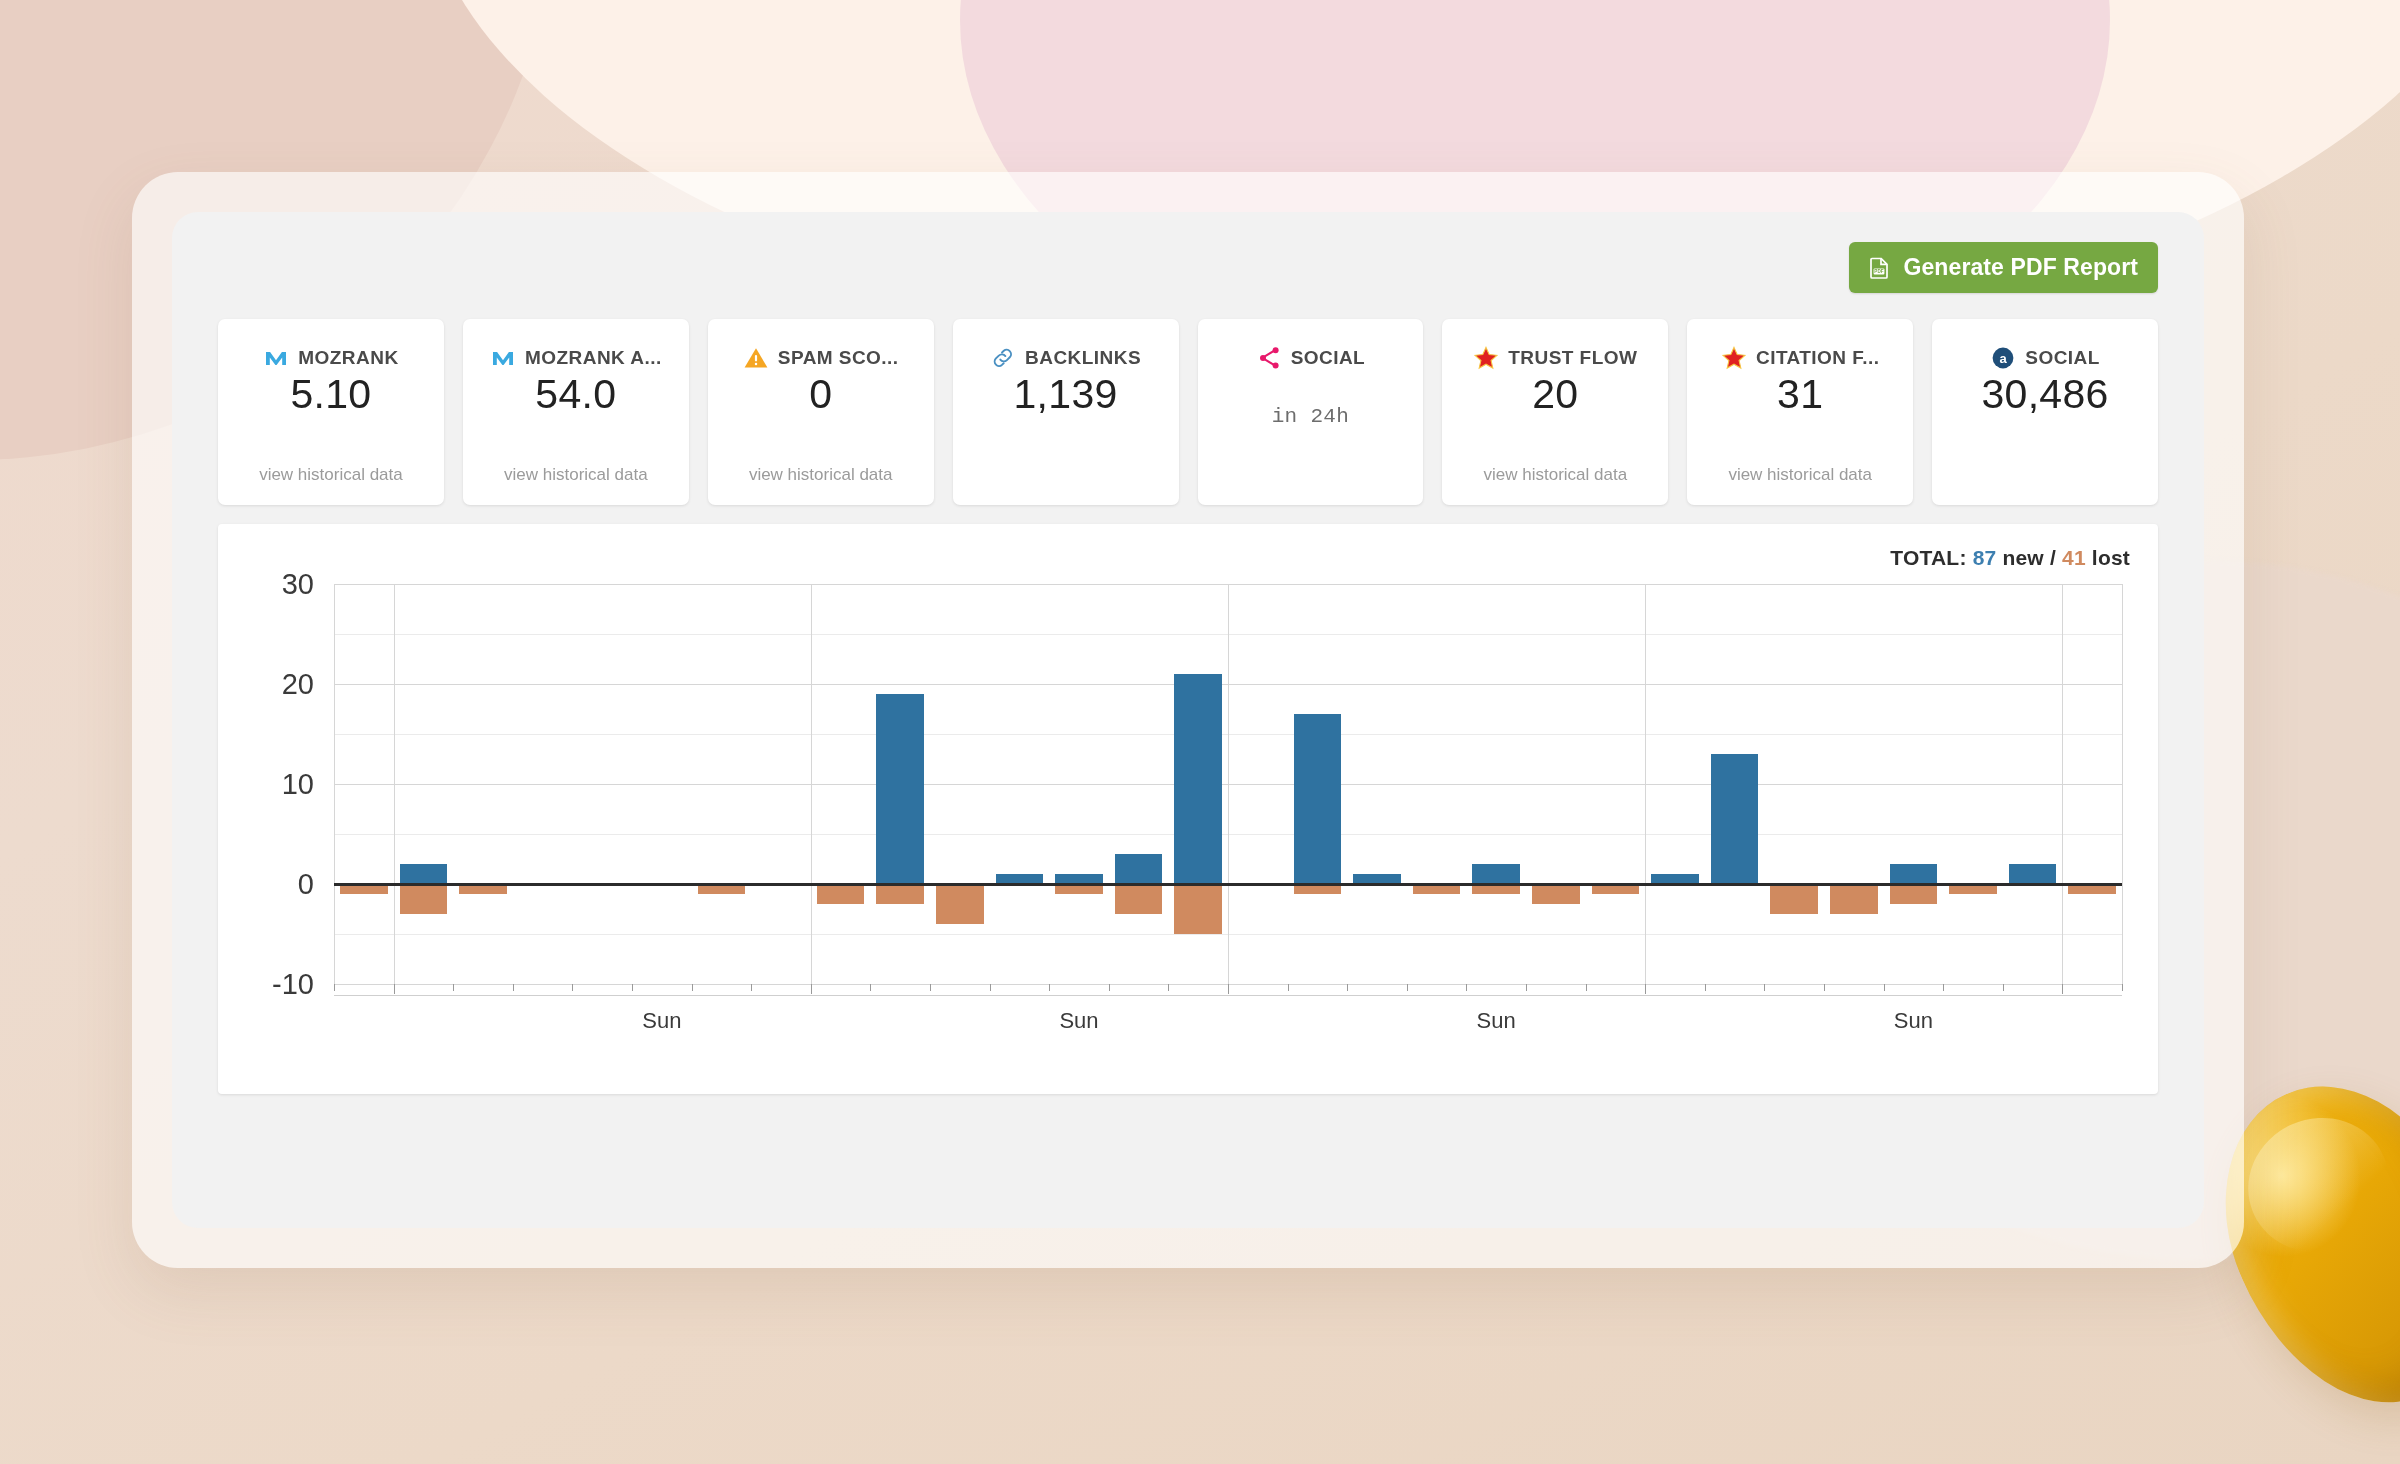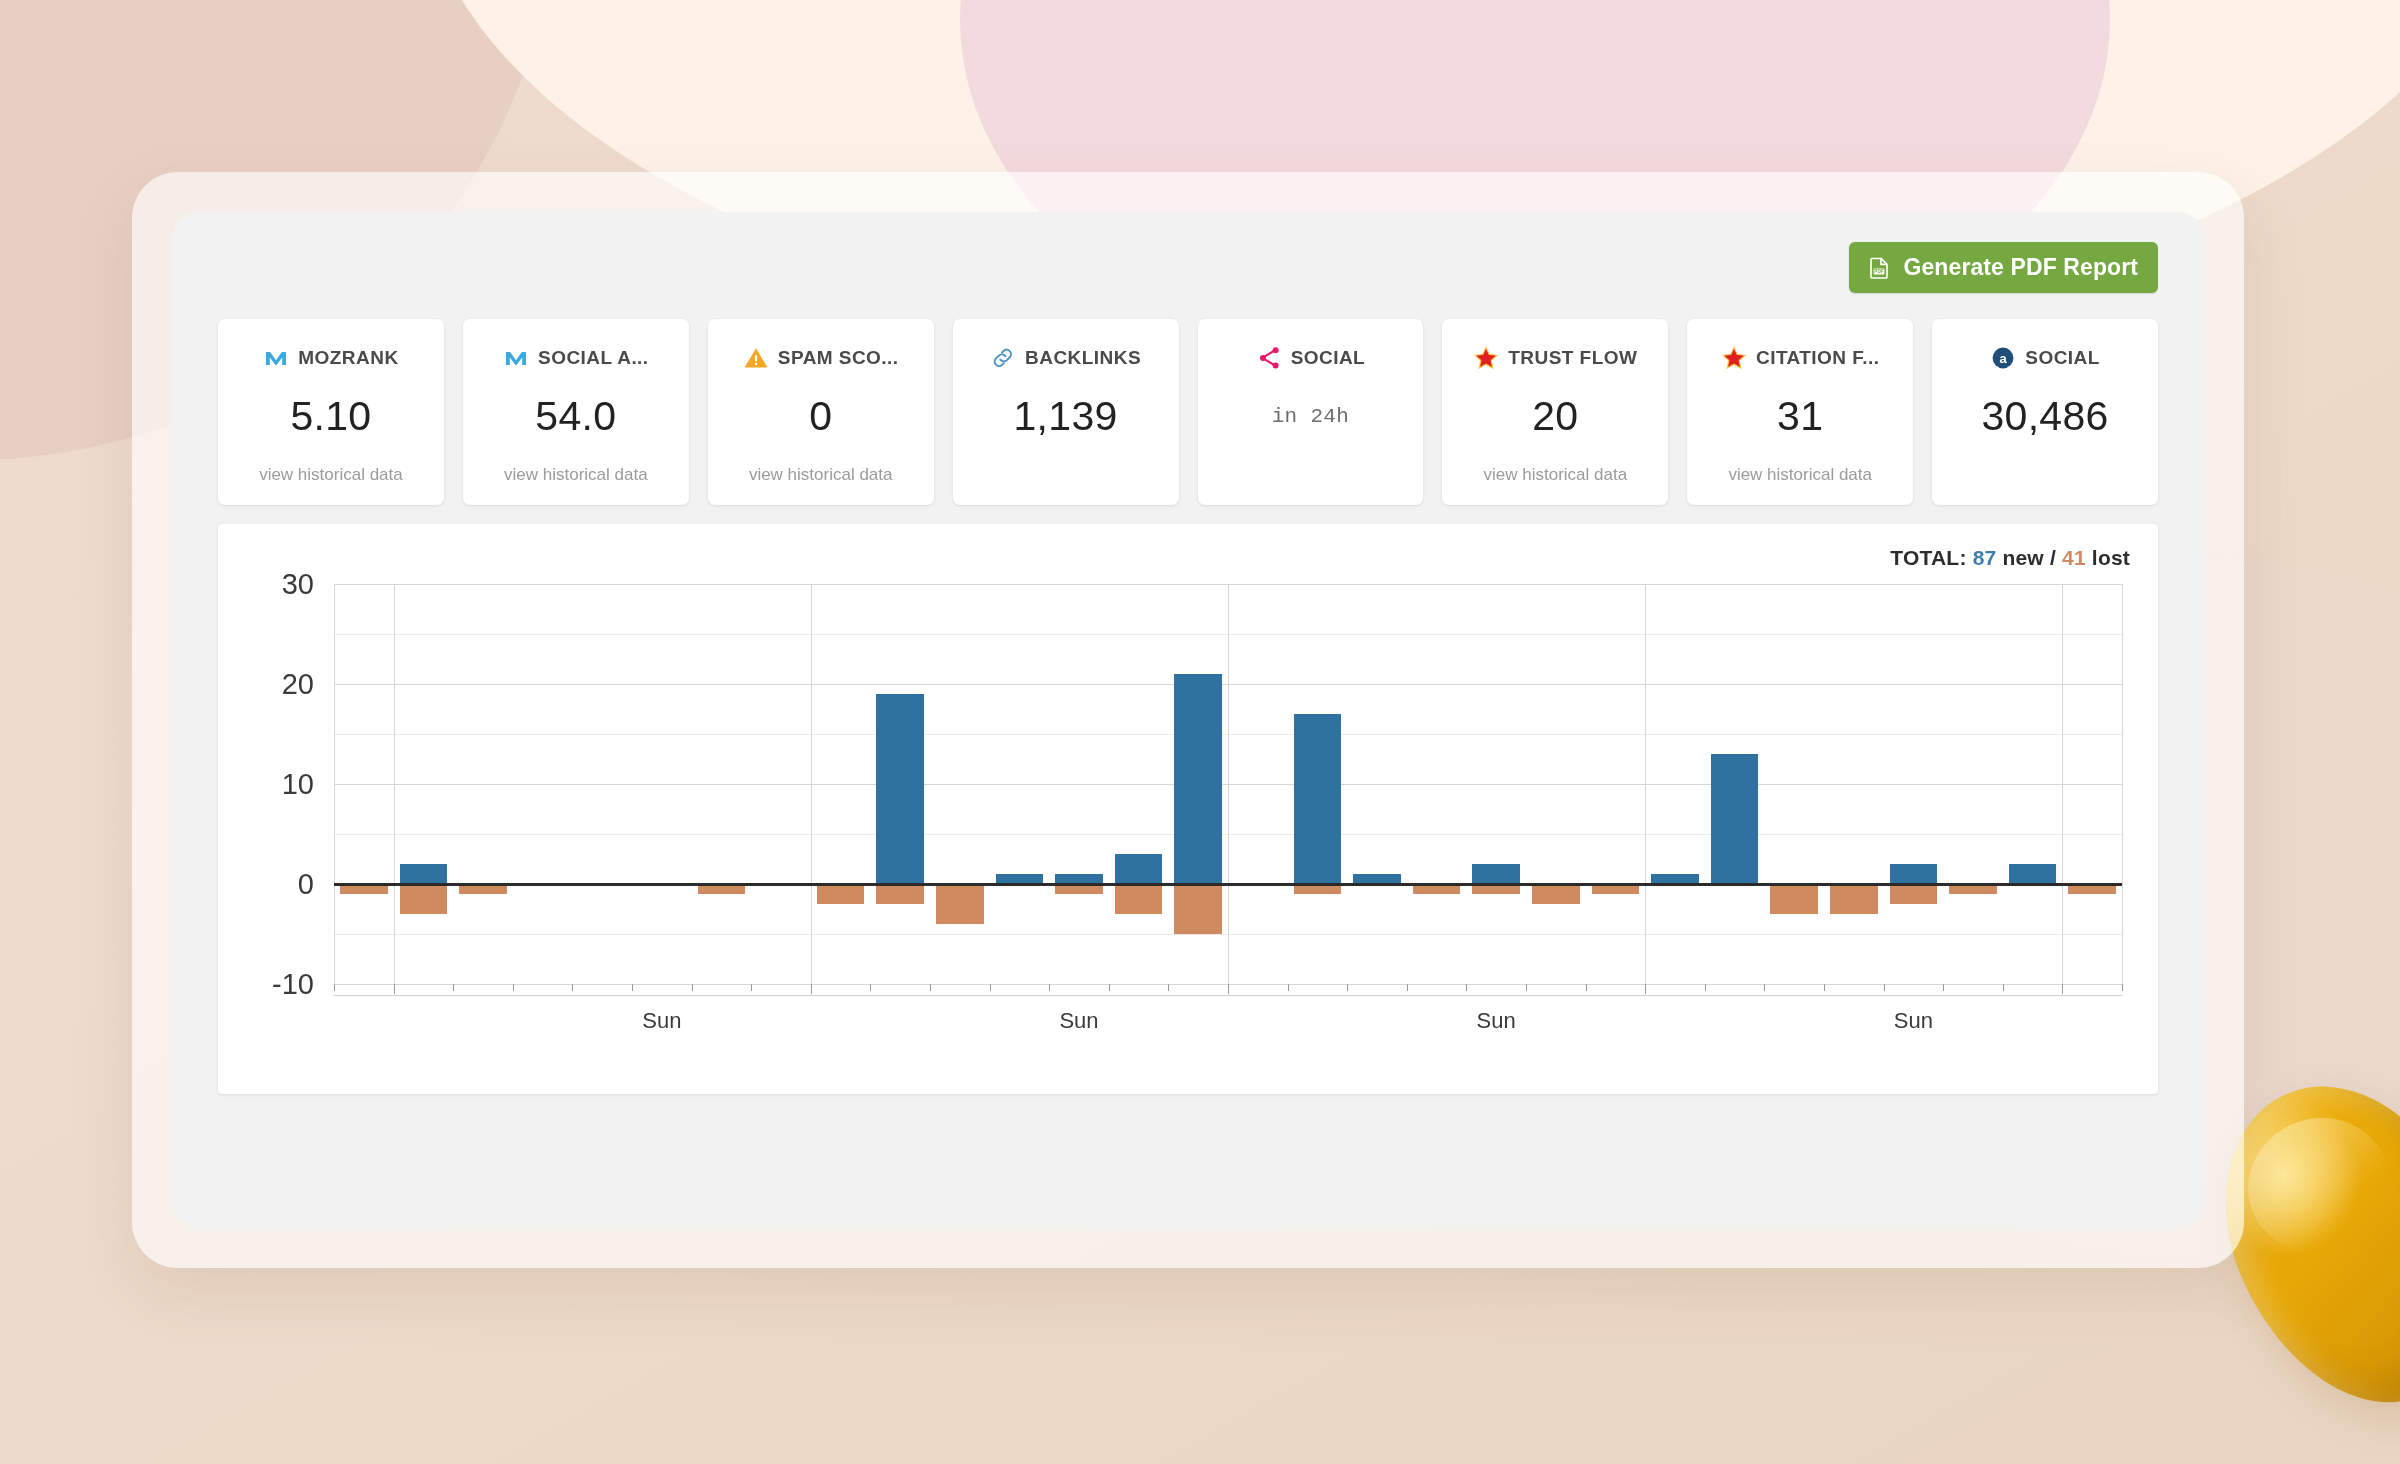--- a/index.html
+++ b/index.html
@@ -126,21 +126,20 @@
     font-size: 19px;
     font-weight: bold;
     color: #4a4a4a;
     letter-spacing: .45px;
     white-space: nowrap;
     overflow: hidden;
   }
   .metric-value {
     font-size: 41px;
     color: #222222;
-    margin-top: 22px;
     letter-spacing: .3px;
   }
   .metric-value.sub {
     font-size: 21px;
     color: #6d6d6d;
     margin-top: 34px;
     font-family: Liberation Mono, monospace;
   }
   .metric-link {
     margin-top: auto;
@@ -286,21 +285,21 @@
           <div class="metric-value">5.10</div>
           <div class="metric-link">view historical data</div>
         </div>
         <div class="metric-card">
           <div class="metric-head">
             <span class="ico">
               <svg xmlns="http://www.w3.org/2000/svg" width="26" height="26" viewBox="0 0 26 26">
                 <path d="M3 20V7h4.1L13 15.2 18.9 7H23v13h-3.8v-7.6L13.6 20h-1.2L6.8 12.4V20z" fill="#3aa9e0"></path>
               </svg>
             </span>
-            <span class="metric-label">SOCIAL A...</span>
+            <span class="metric-label">MOZRANK A...</span>
           </div>
           <div class="metric-value">54.0</div>
           <div class="metric-link">view historical data</div>
         </div>
         <div class="metric-card">
           <div class="metric-head">
             <span class="ico">
               <svg xmlns="http://www.w3.org/2000/svg" width="26" height="26" viewBox="0 0 26 26">
                 <path d="M13 3.2 24.4 22.6H1.6z" fill="#f5a623"></path>
                 <rect x="11.9" y="10" width="2.2" height="6.4" rx="1.05" fill="#fff"></rect>

